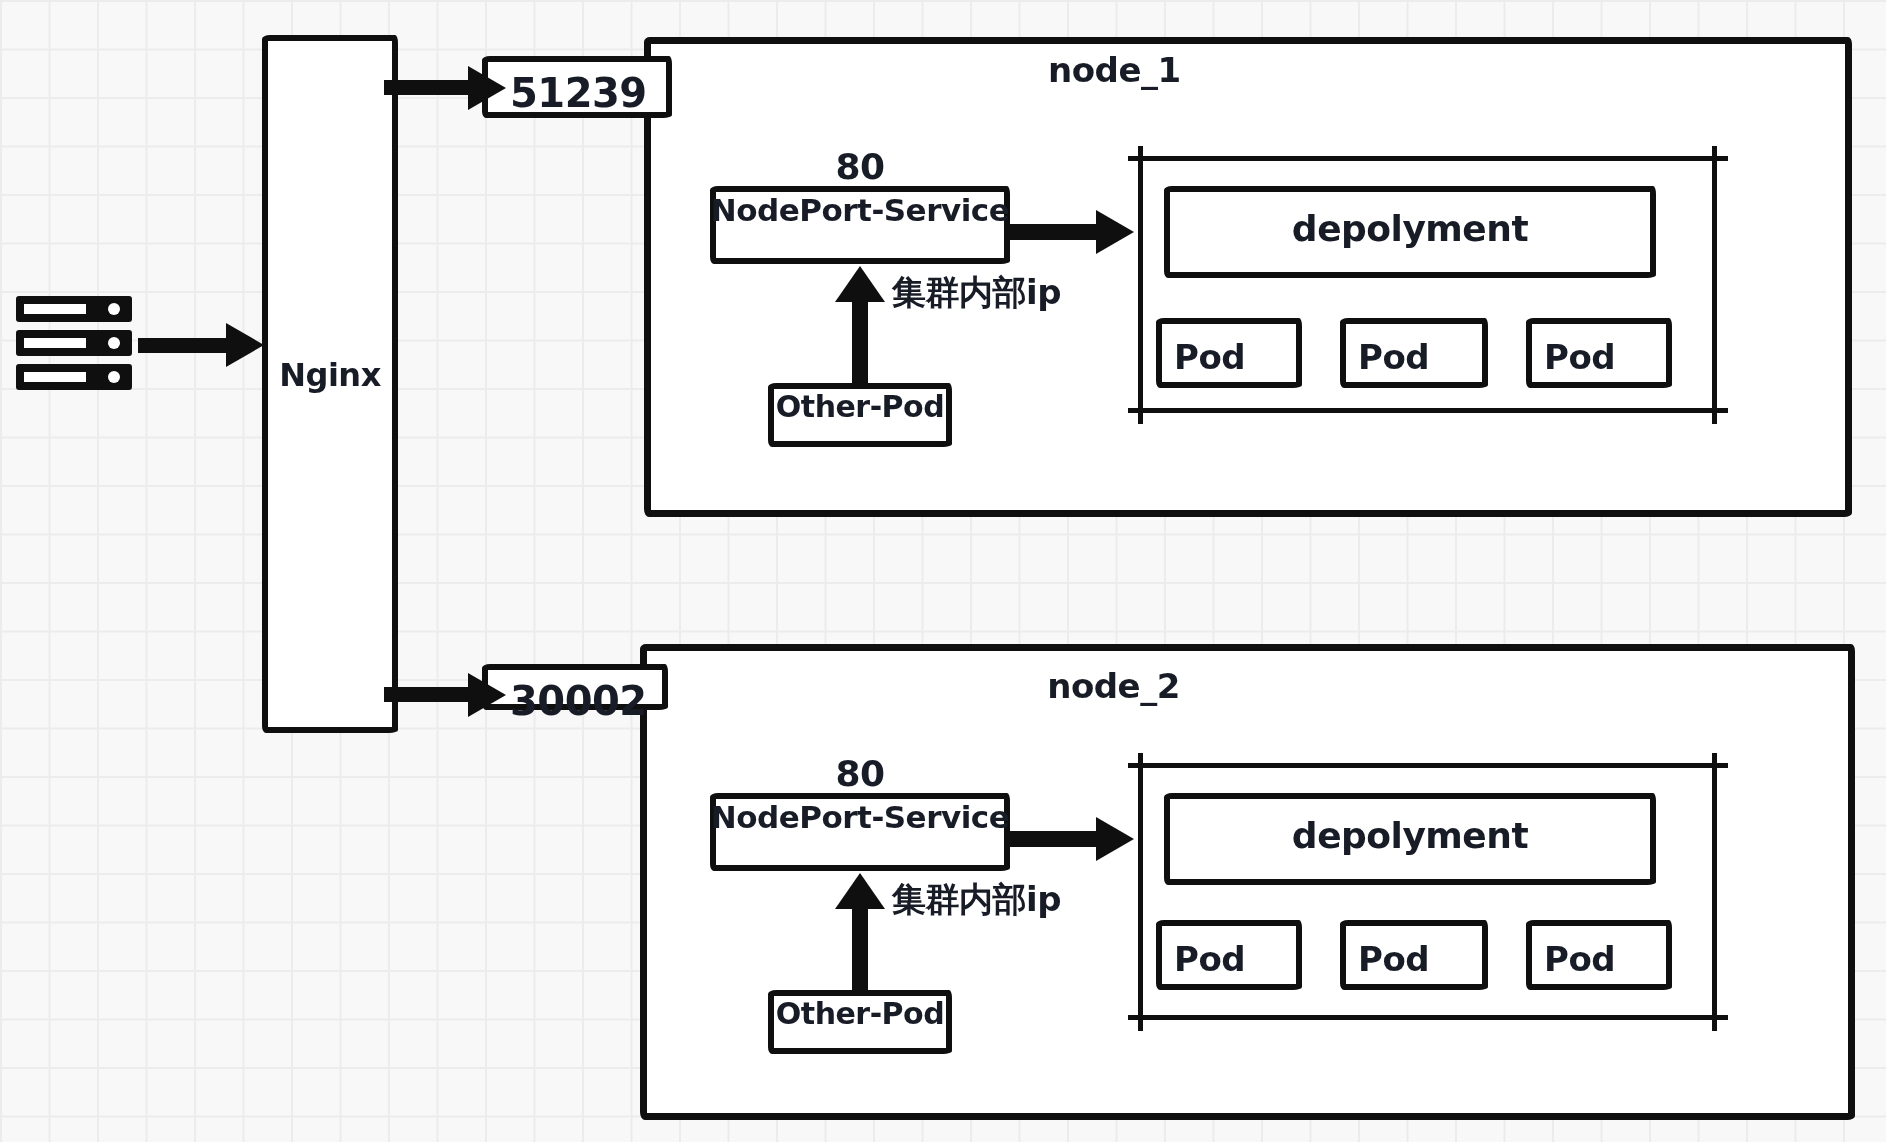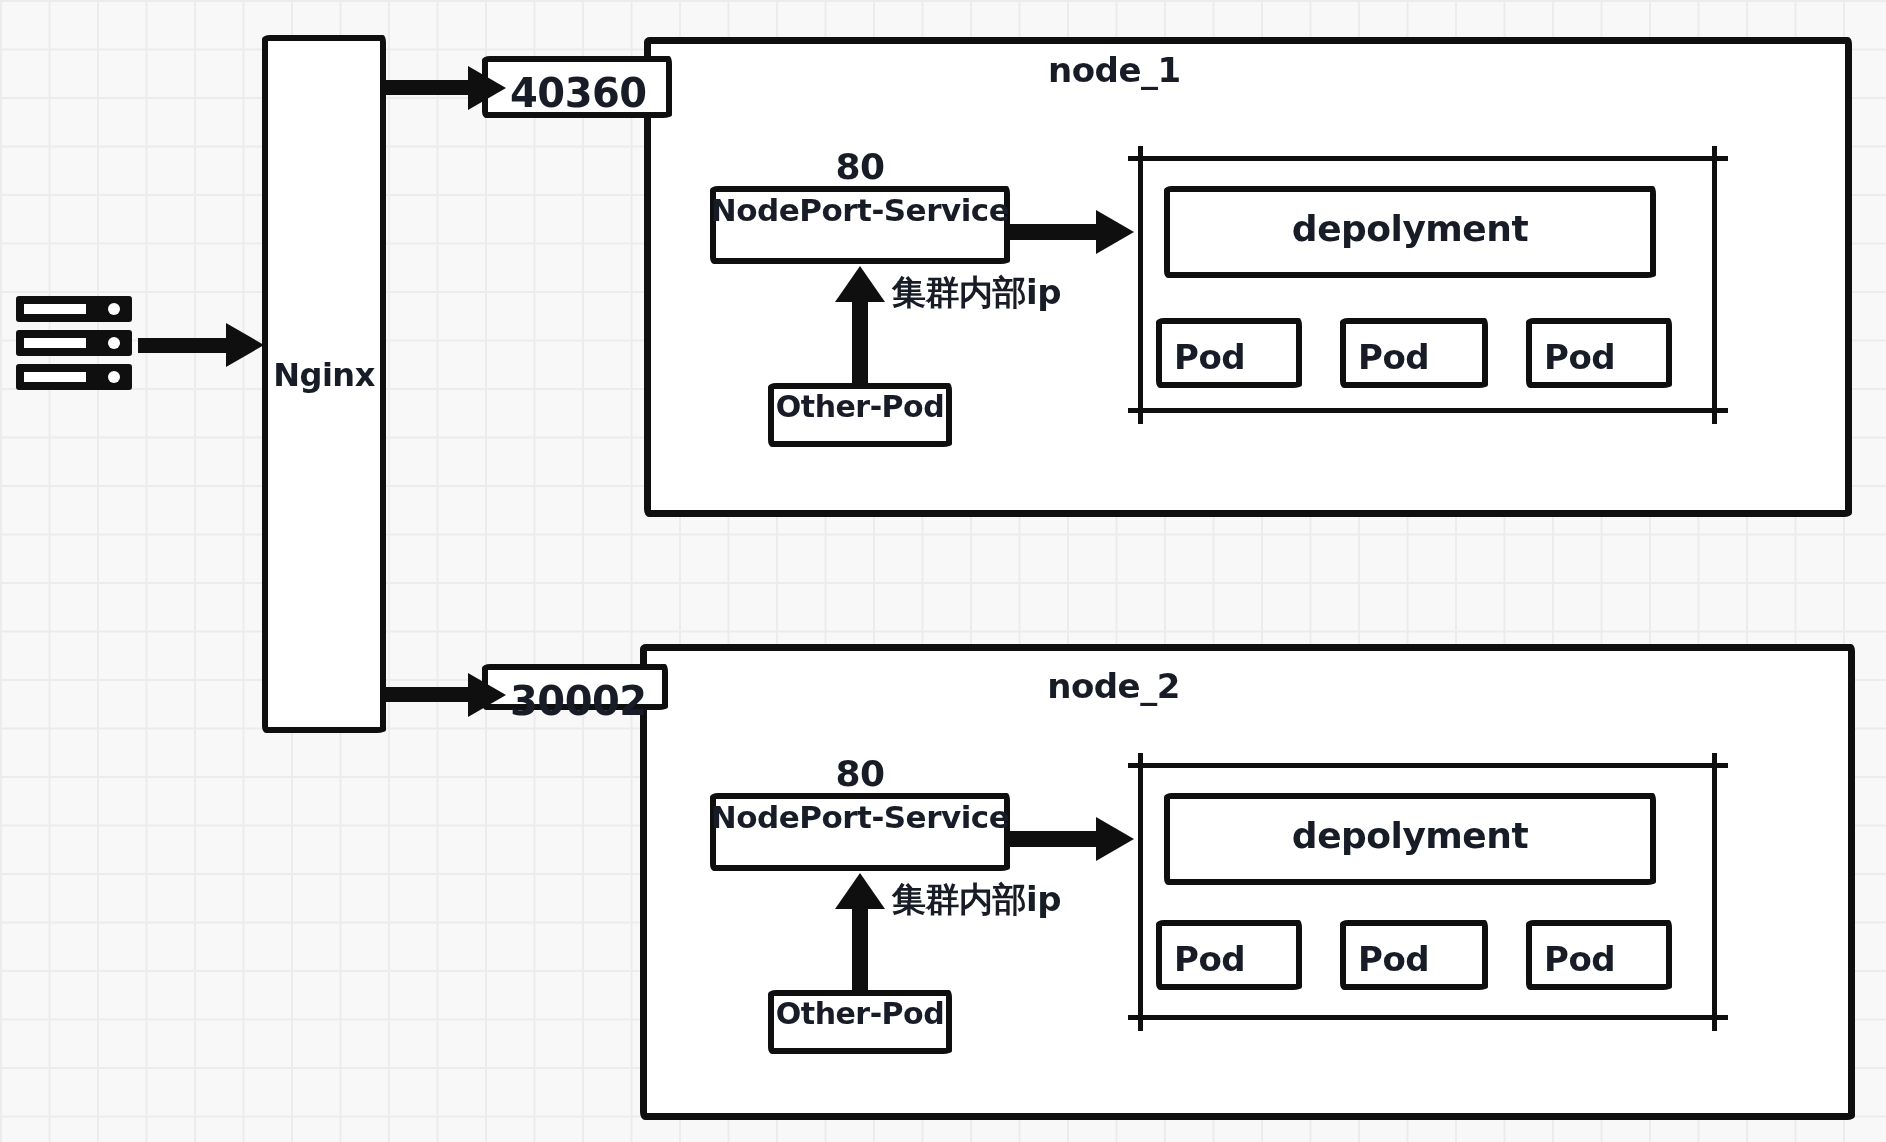--- a/index.html
+++ b/index.html
@@ -55,21 +55,21 @@
     <div class="srv-bar">
       <span class="srv-slot"></span>
       <span class="srv-dot"></span>
     </div>
     <div class="srv-bar">
       <span class="srv-slot"></span>
       <span class="srv-dot"></span>
     </div>
   </div>
 
-  <div class="sketch-box" style="left:262px;top:35px;width:124px;height:698px;padding-left:28px;">
+  <div class="sketch-box" style="left:262px;top:35px;width:136px;height:698px;padding-left:28px;">
     <span class="lbl" style="left:0;top:315px;width:100%;text-align:center;font-size:32px;">Nginx</span>
   </div>
 
   <div class="sketch-box node-box" style="left:644px;top:37px;width:1208px;height:480px;"></div>
   <span class="lbl" style="left:1048px;top:50px;width:195px;text-align:left;font-size:34px;">node_1</span>
 
   <span class="lbl" style="left:800px;top:146px;width:120px;text-align:center;font-size:36px;font-weight:600;">80</span>
 
   <div class="sketch-box center" style="left:710px;top:186px;width:300px;height:78px;">
     <span class="lbl" style="position:static;font-size:31px;">NodePort-Service</span>
@@ -128,21 +128,21 @@
     <span class="lbl" style="left:12px;top:13px;font-size:34px;">Pod</span>
   </div>
 
   <div class="sketch-box center" style="left:768px;top:990px;width:184px;height:64px;">
     <span class="lbl" style="position:static;font-size:30px;">Other-Pod</span>
   </div>
 
   <span class="lbl" style="left:892px;top:877px;font-size:34px;font-weight:600;">集群内部ip</span>
 
   <div class="sketch-box" style="left:482px;top:56px;width:190px;height:62px;">
-    <span class="lbl" style="left:22px;top:8px;font-size:40px;">40360</span>
+    <span class="lbl" style="left:22px;top:8px;font-size:40px;">51239</span>
   </div>
   <div class="sketch-box" style="left:482px;top:664px;width:186px;height:46px;">
     <span class="lbl" style="left:22px;top:8px;font-size:40px;">30002</span>
   </div>
 
   <div class="shaft-h" style="left:138px;top:338px;width:92px;height:15px;"></div>
   <div class="head-right" style="left:226px;top:323px;"></div>
 
   <div class="shaft-h" style="left:384px;top:80px;width:86px;height:15px;"></div>
   <div class="head-right" style="left:468px;top:66px;"></div>

